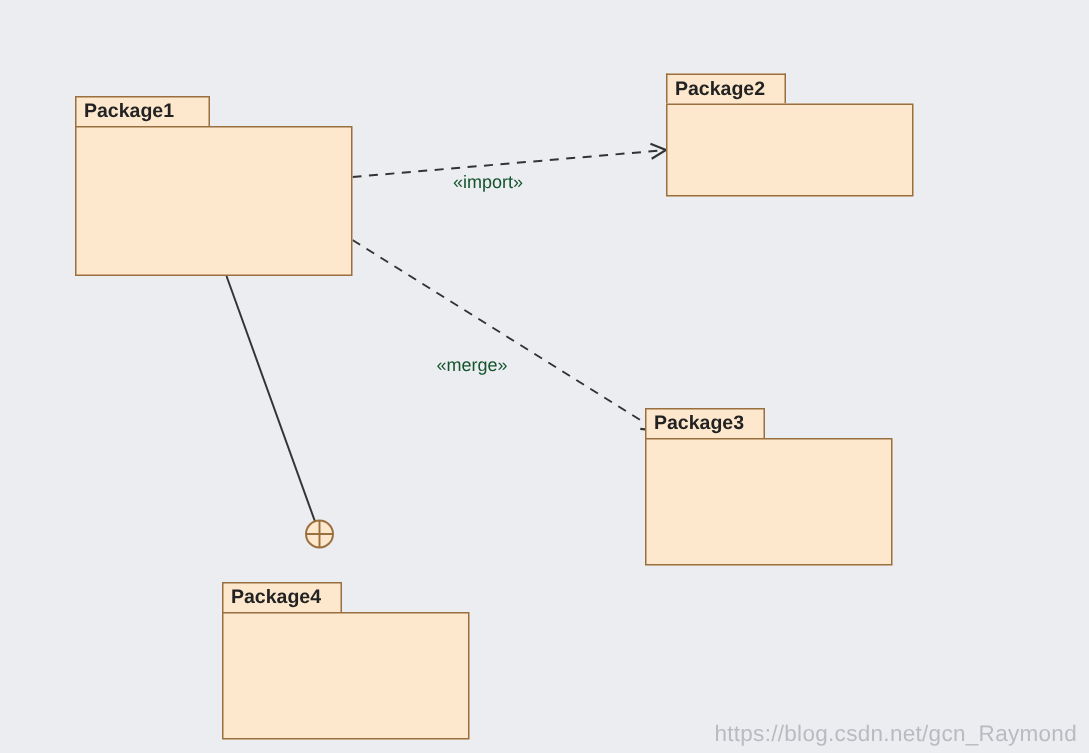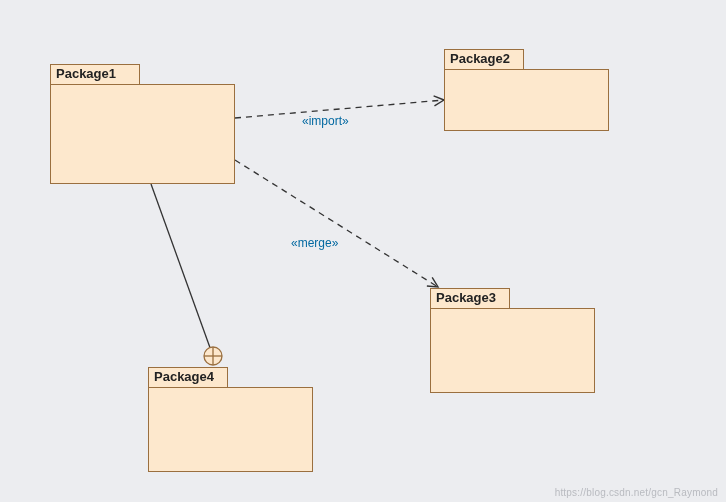--- a/index.html
+++ b/index.html
@@ -44,29 +44,29 @@
     position: absolute;
     left: 6px;
     top: 2px;
     font-weight: bold;
     white-space: nowrap;
     text-align: center;
   }
   .rel-label {
     position: absolute;
     font-size: 12px;
-    color: #0369a1;
+    color: #14532d;
     background: transparent;
     white-space: nowrap;
   }
   .watermark {
     position: absolute;
     right: 8px;
     bottom: 4px;
-    font-size: 10px;
+    font-size: 15px;
     color: #b9bbc0;
     letter-spacing: 0.2px;
   }
   svg.lines {
     position: absolute;
     left: 0; top: 0;
     width: 726px; height: 502px;
     pointer-events: none;
   }
 </style>
@@ -104,26 +104,26 @@
     <div class="body" style="top:20px; width:185px; height:100px;"></div>
     <div class="label">Package1</div>
   </div>
 
   <div class="pkg" style="left:444px; top:49px; width:165px; height:82px;">
     <div class="tab" style="width:80px;"></div>
     <div class="body" style="top:20px; width:165px; height:62px;"></div>
     <div class="label">Package2</div>
   </div>
 
-  <div class="pkg" style="left:430px; top:288px; width:192px; height:105px;">
+  <div class="pkg" style="left:430px; top:272px; width:192px; height:105px;">
     <div class="tab" style="width:80px;"></div>
     <div class="body" style="top:20px; width:165px; height:85px;"></div>
     <div class="label">Package3</div>
   </div>
 
-  <div class="pkg" style="left:148px; top:367px; width:165px; height:105px;">
+  <div class="pkg" style="left:148px; top:388px; width:165px; height:105px;">
     <div class="tab" style="width:80px;"></div>
     <div class="body" style="top:20px; width:165px; height:85px;"></div>
     <div class="label">Package4</div>
   </div>
 
   <div class="watermark">https://blog.csdn.net/gcn_Raymond</div>
 </div>
 
 </body></html>

